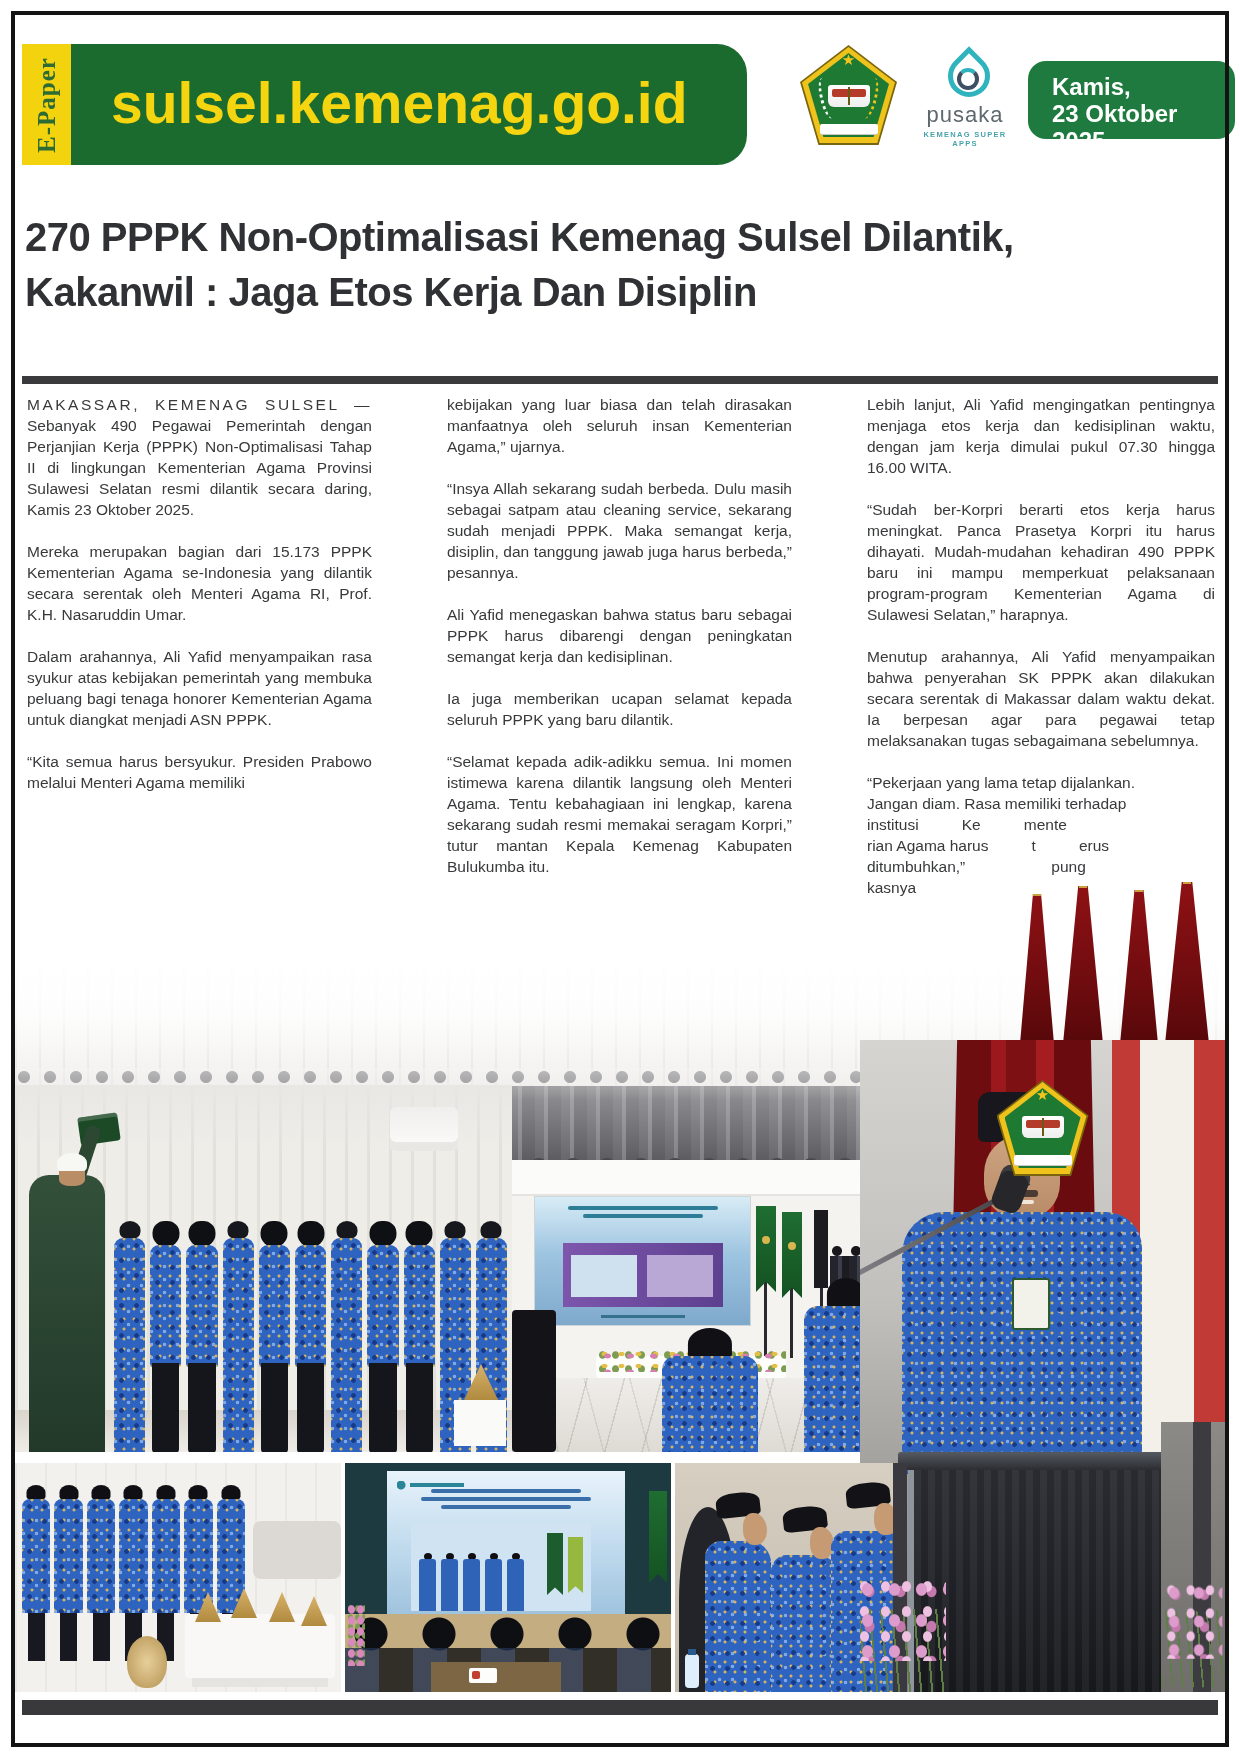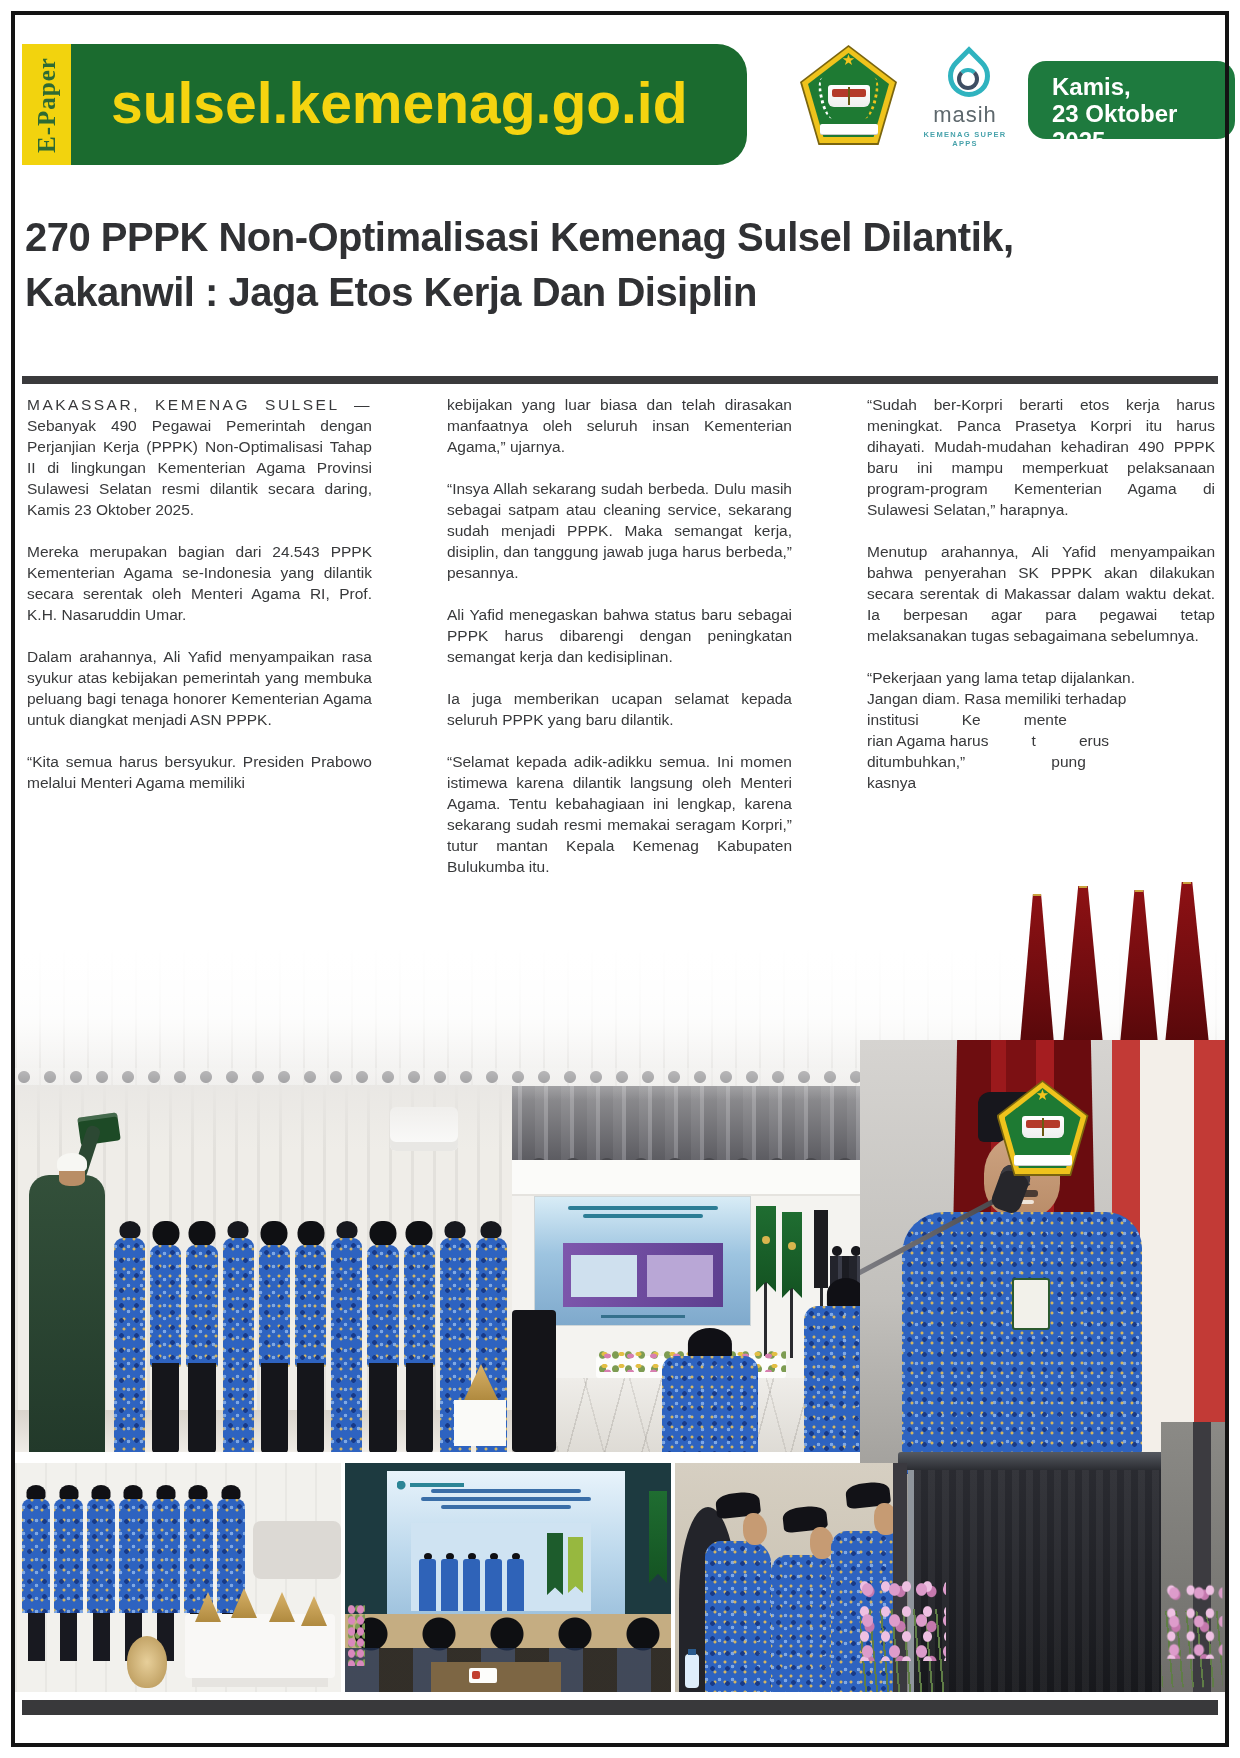--- a/index.html
+++ b/index.html
@@ -283,49 +283,50 @@
     <div class="klaur l"></div>
     <div class="klaur r"></div>
     <div class="kbook"></div>
     <div class="kribbon"></div>
   </div>
 
   <div class="pusaka">
     <div class="drop">
         <i></i>
       </div>
-    <div class="pusaka-name">masih</div>
+    <div class="pusaka-name">pusaka</div>
     <div class="pusaka-tag">KEMENAG SUPER APPS</div>
   </div>
 
   <div class="datebox">
     <div>Kamis,</div>
     <div>23 Oktober 2025</div>
   </div>
 
   <div class="headline">
     <div>270 PPPK Non-Optimalisasi Kemenag Sulsel Dilantik,</div>
     <div>Kakanwil : Jaga Etos Kerja Dan Disiplin</div>
   </div>
   <div class="rule"></div>
 
   <div class="col" id="col1">
     <p><span class="lead">MAKASSAR, KEMENAG SULSEL —</span><span> Sebanyak 490 Pegawai Pemerintah dengan Perjanjian Kerja (PPPK) Non-Optimalisasi Tahap II di lingkungan Kementerian Agama Provinsi Sulawesi Selatan resmi dilantik secara daring, Kamis 23 Oktober 2025.</span></p>
-    <p>Mereka merupakan bagian dari 24.543 PPPK Kementerian Agama se-Indonesia yang dilantik secara serentak oleh Menteri Agama RI, Prof. K.H. Nasaruddin Umar.</p>
+    <p>Mereka merupakan bagian dari 15.173 PPPK Kementerian Agama se-Indonesia yang dilantik secara serentak oleh Menteri Agama RI, Prof. K.H. Nasaruddin Umar.</p>
     <p>Dalam arahannya, Ali Yafid menyampaikan rasa syukur atas kebijakan pemerintah yang membuka peluang bagi tenaga honorer Kementerian Agama untuk diangkat menjadi ASN PPPK.</p>
     <p>“Kita semua harus bersyukur. Presiden Prabowo melalui Menteri Agama memiliki</p>
   </div>
   <div class="col" id="col2">
     <p>kebijakan yang luar biasa dan telah dirasakan manfaatnya oleh seluruh insan Kementerian Agama,” ujarnya.</p>
     <p>“Insya Allah sekarang sudah berbeda. Dulu masih sebagai satpam atau cleaning service, sekarang sudah menjadi PPPK. Maka semangat kerja, disiplin, dan tanggung jawab juga harus berbeda,” pesannya.</p>
     <p>Ali Yafid menegaskan bahwa status baru sebagai PPPK harus dibarengi dengan peningkatan semangat kerja dan kedisiplinan.</p>
     <p>Ia juga memberikan ucapan selamat kepada seluruh PPPK yang baru dilantik.</p>
     <p>“Selamat kepada adik-adikku semua. Ini momen istimewa karena dilantik langsung oleh Menteri Agama. Tentu kebahagiaan ini lengkap, karena sekarang sudah resmi memakai seragam Korpri,” tutur mantan Kepala Kemenag Kabupaten Bulukumba itu.</p>
   </div>
   <div class="col" id="col3">
+    <p>Lebih lanjut, Ali Yafid mengingatkan pentingnya menjaga etos kerja dan kedisiplinan waktu, dengan jam kerja dimulai pukul 07.30 hingga 16.00 WITA.</p>
     <p>“Sudah ber-Korpri berarti etos kerja harus meningkat. Panca Prasetya Korpri itu harus dihayati. Mudah-mudahan kehadiran 490 PPPK baru ini mampu memperkuat pelaksanaan program-program Kementerian Agama di Sulawesi Selatan,” harapnya.</p>
     <p>Menutup arahannya, Ali Yafid menyampaikan bahwa penyerahan SK PPPK akan dilakukan secara serentak di Makassar dalam waktu dekat. Ia berpesan agar para pegawai tetap melaksanakan tugas sebagaimana sebelumnya.</p>
     <p class="wrapflags">“Pekerjaan yang lama tetap dijalankan.
 Jangan diam. Rasa memiliki terhadap
 institusi          Ke          mente
 rian Agama harus          t          erus
 ditumbuhkan,”                    pung
 kasnya</p>
   </div>
 

